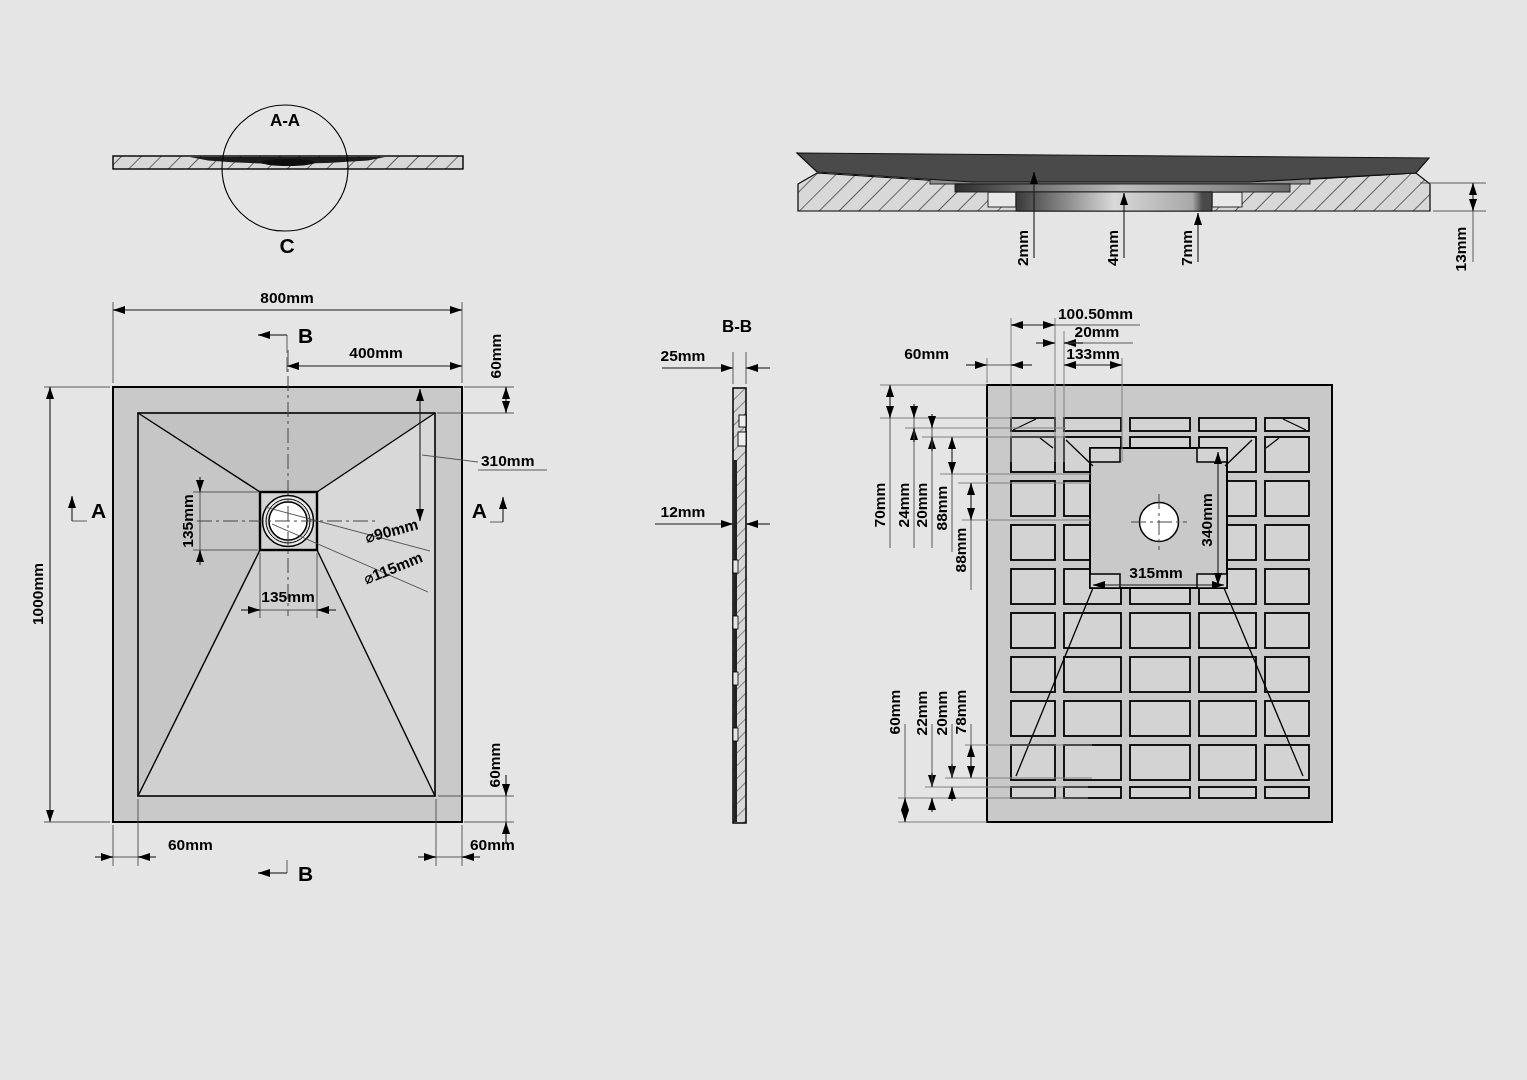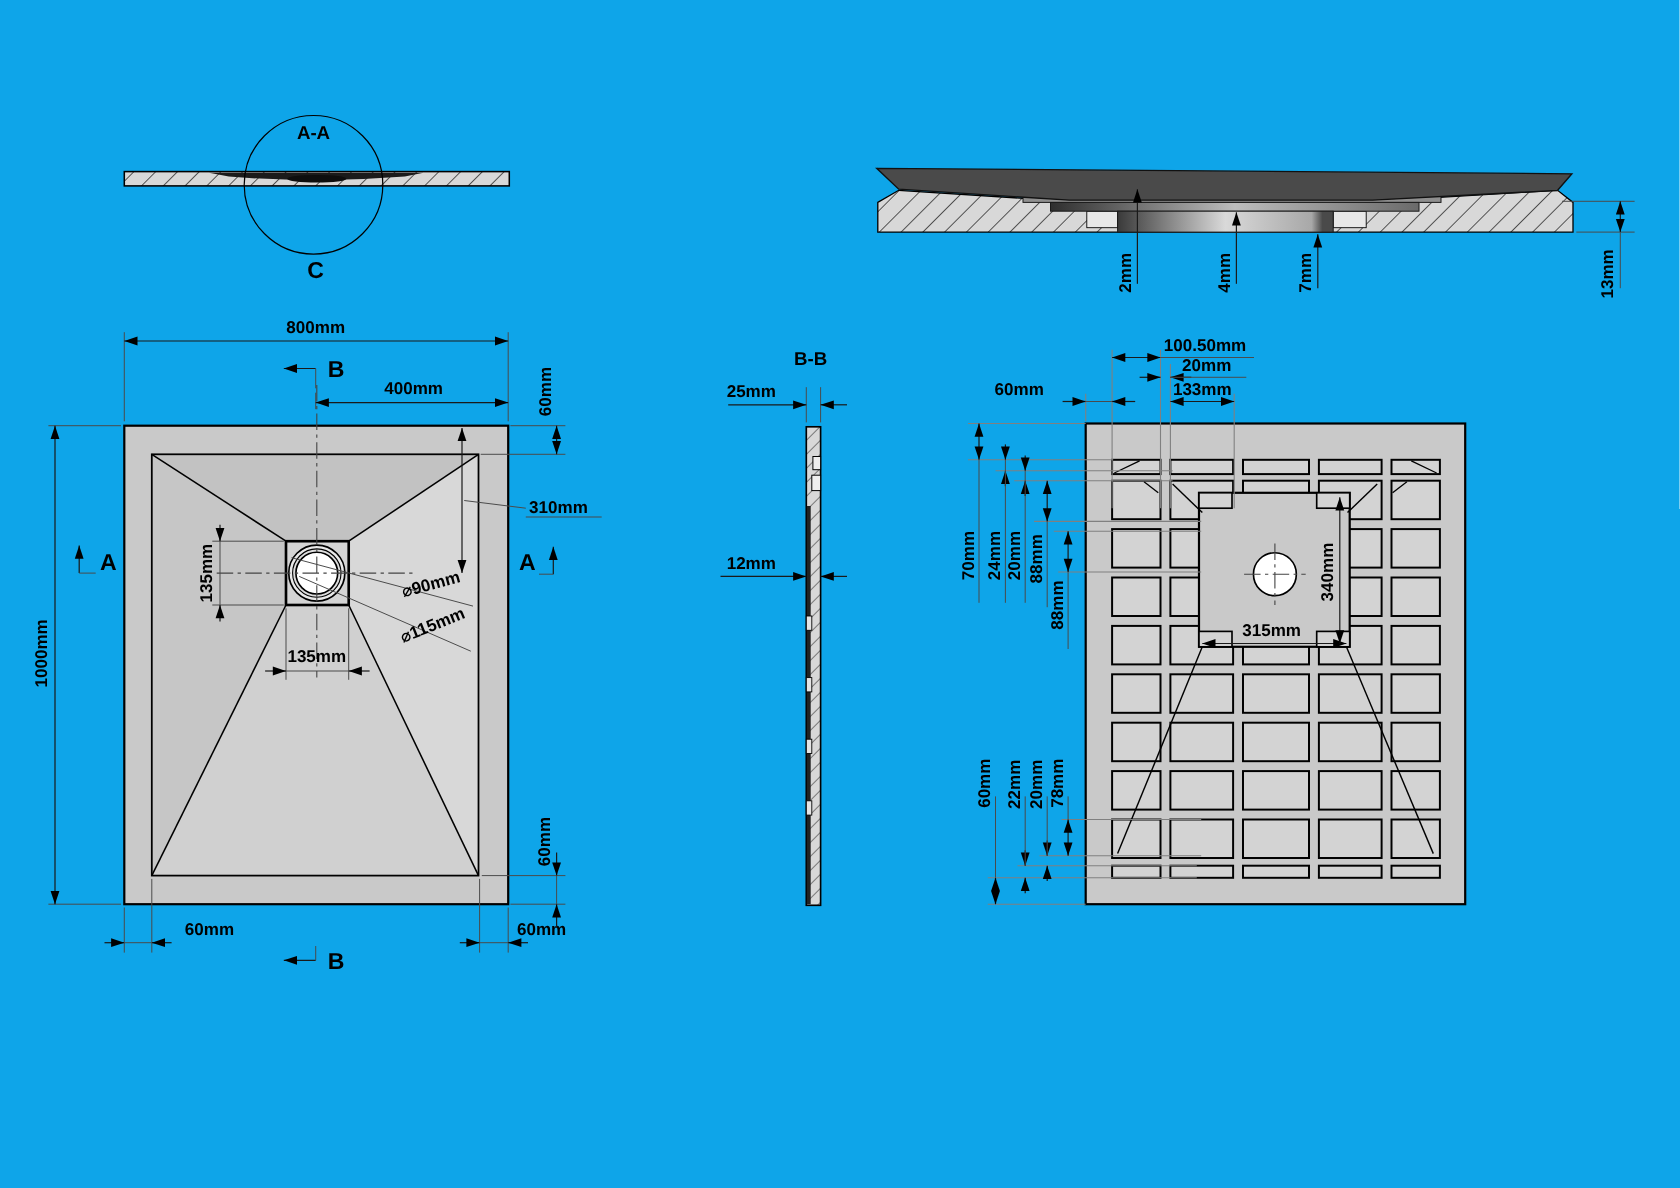--- a/index.html
+++ b/index.html
@@ -1,16 +1,16 @@
 <!DOCTYPE html>
 <html><head>
 <meta charset="utf-8">
 <style>
   html,body{margin:0;padding:0;background:#fff;}
-  .canvas{width:1527px;height:1080px;background:#0ea5e9;position:relative;}
+  .canvas{width:1527px;height:1080px;background:#e5e5e5;position:relative;}
   svg text{font-family:"Liberation Sans","DejaVu Sans",sans-serif;font-weight:bold;fill:#000;}
   .dim{font-size:15.5px;}
   .big{font-size:21px;}
   .ttl{font-size:17px;}
   .obj{stroke:#000;}
   .dimln{stroke:#1a1a1a;stroke-width:1.1;fill:none;}
   .extln{stroke:#4a4a4a;stroke-width:0.9;fill:none;}
   .gext{stroke:#808080;stroke-width:1;fill:none;}
   .cline{stroke:#444;stroke-width:1;fill:none;stroke-dasharray:15 4 3 4;}
   #pockets rect{fill:#d3d3d3;stroke:#000;stroke-width:1.8;}

